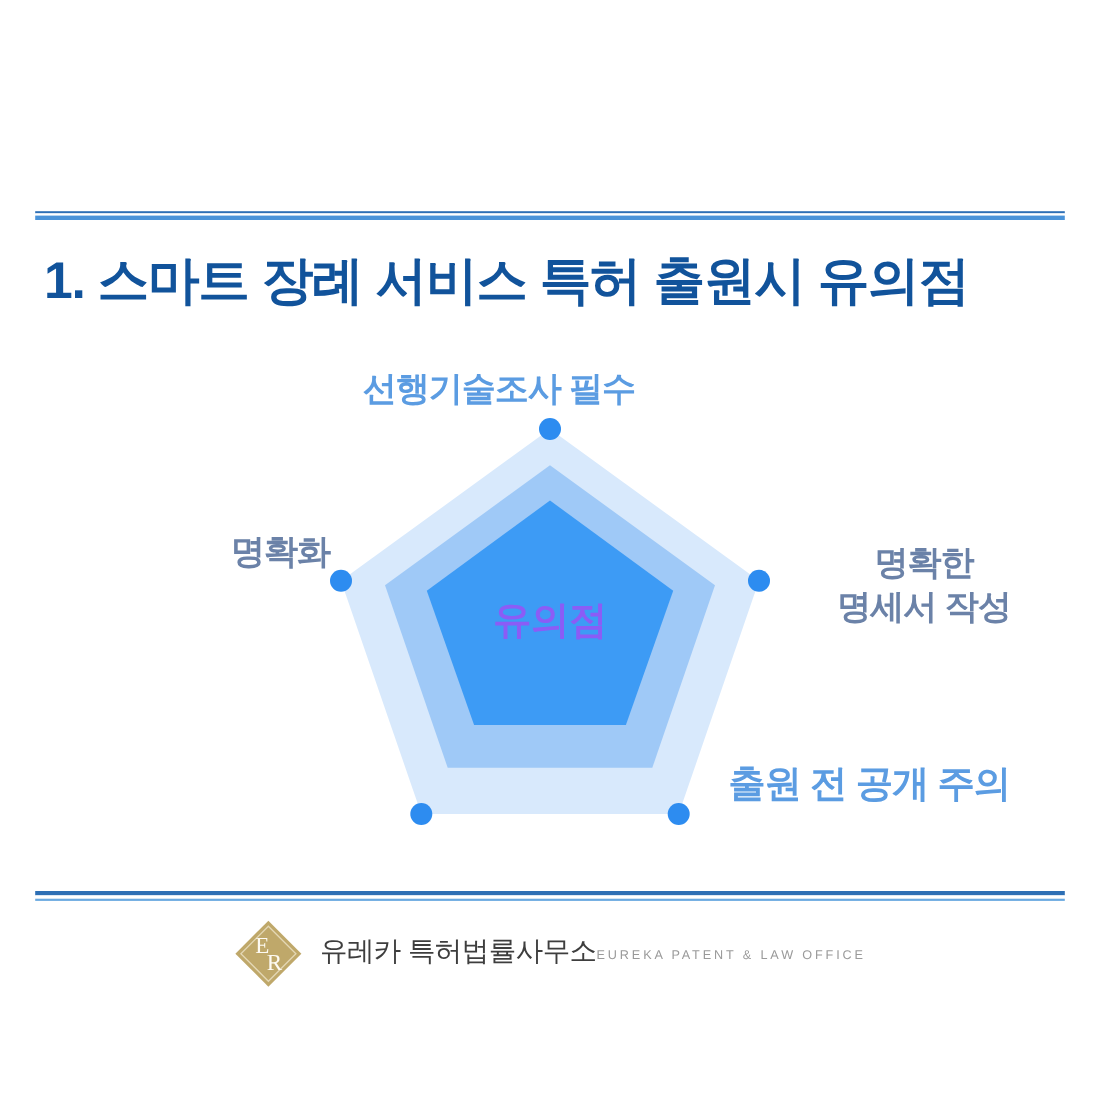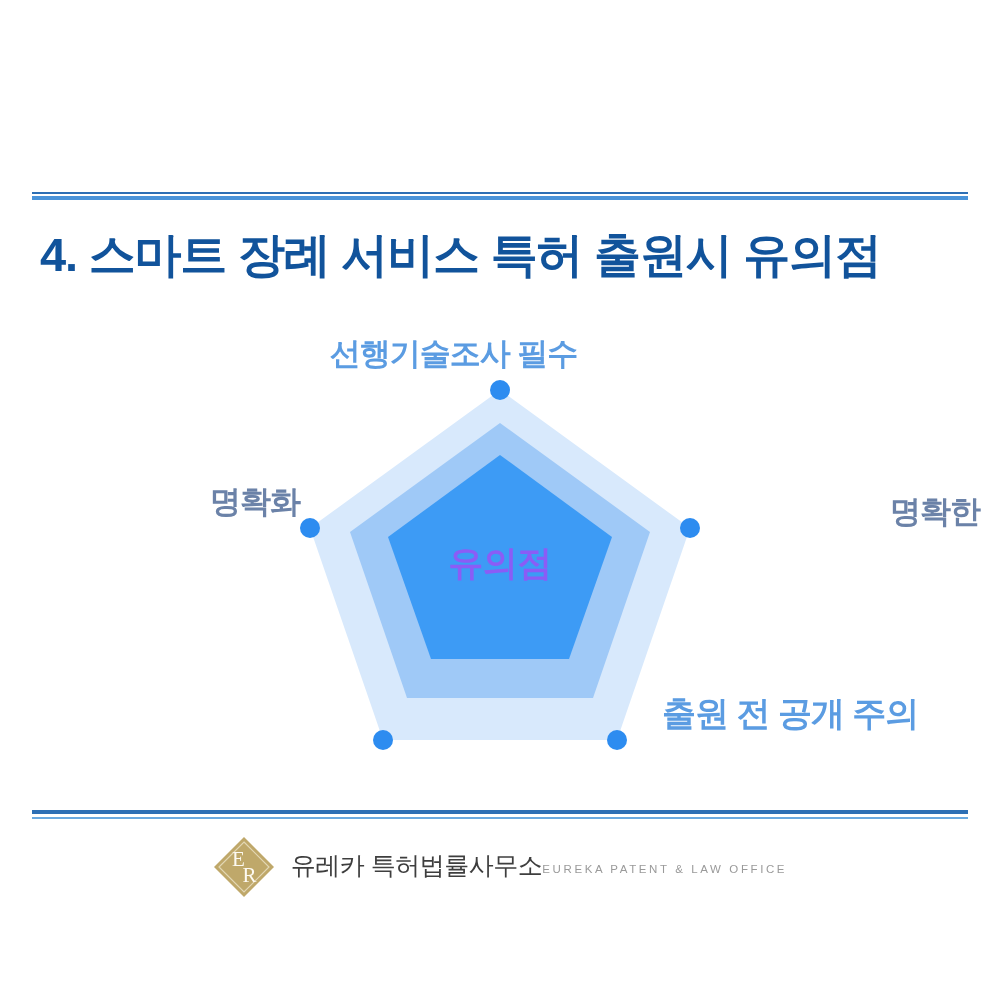--- a/index.html
+++ b/index.html
@@ -119,21 +119,21 @@
     top: 482px;
     left: 40px;
     width: 260px;
     text-align: right;
     font-size: 31px;
   }
   #label-right {
     top: 492px;
     left: 700px;
     width: 280px;
-    text-align: right;
+    text-align: center;
     font-size: 31px;
   }
   #label-bottom-left {
     top: 692px;
     left: 30px;
     width: 310px;
     text-align: right;
     font-size: 31px;
   }
   #label-bottom-right {
@@ -190,21 +190,21 @@
 <body>
 
 <div id="slide">
 
   <div class="divider" id="divider-top">
     <div class="rule rule-thin"></div>
     <div class="rule rule-gap"></div>
     <div class="rule rule-thick"></div>
   </div>
 
-  <div id="page-title">4. 스마트 장례 서비스 특허 출원시 유의점</div>
+  <div id="page-title">1. 스마트 장례 서비스 특허 출원시 유의점</div>
 
   <div id="pentagon-diagram">
     <svg viewBox="0 0 440 380" xmlns="http://www.w3.org/2000/svg">
 
       <polygon points="220,0 410,138 337,350 103,350 30,138" fill="#d8e9fc"></polygon>
 
       <polygon points="220,33 370,142 313,308 127,308 70,142" fill="#9fc9f7"></polygon>
 
       <polygon points="220,65 332,147 289,269 151,269 108,147" fill="#3d9bf5"></polygon>
 
@@ -218,20 +218,21 @@
   </div>
 
   <div class="node-label tone-light" id="label-top">선행기술조사 필수</div>
 
   <div class="node-label tone-slate" id="label-left">
     <div>명확화</div>
   </div>
 
   <div class="node-label tone-slate" id="label-right">
     <div>명확한</div>
+    <div>명세서 작성</div>
   </div>
 
 
   <div class="node-label tone-light" id="label-bottom-right">출원 전 공개 주의</div>
 
   <div class="divider" id="divider-bottom">
     <div class="rule rule-thick"></div>
     <div class="rule rule-gap"></div>
     <div class="rule rule-thin"></div>
   </div>

